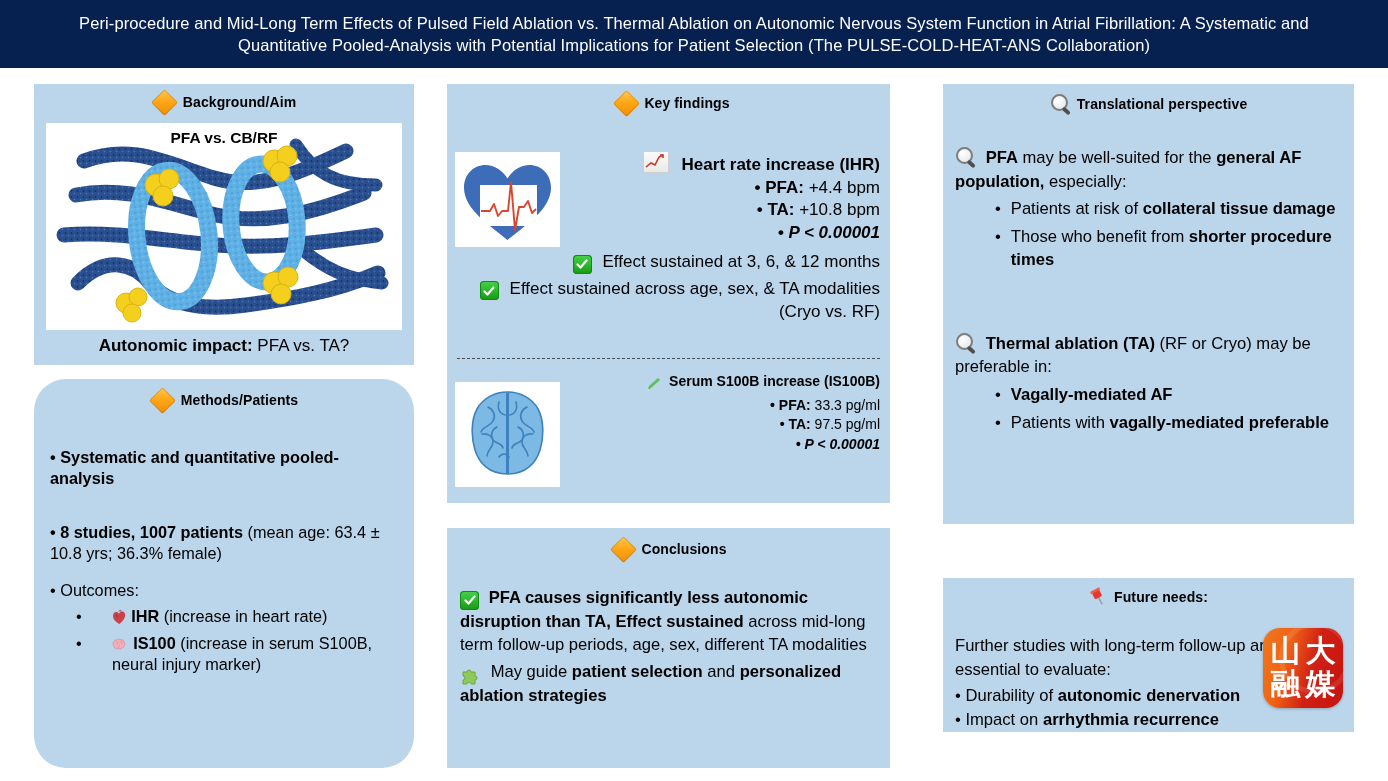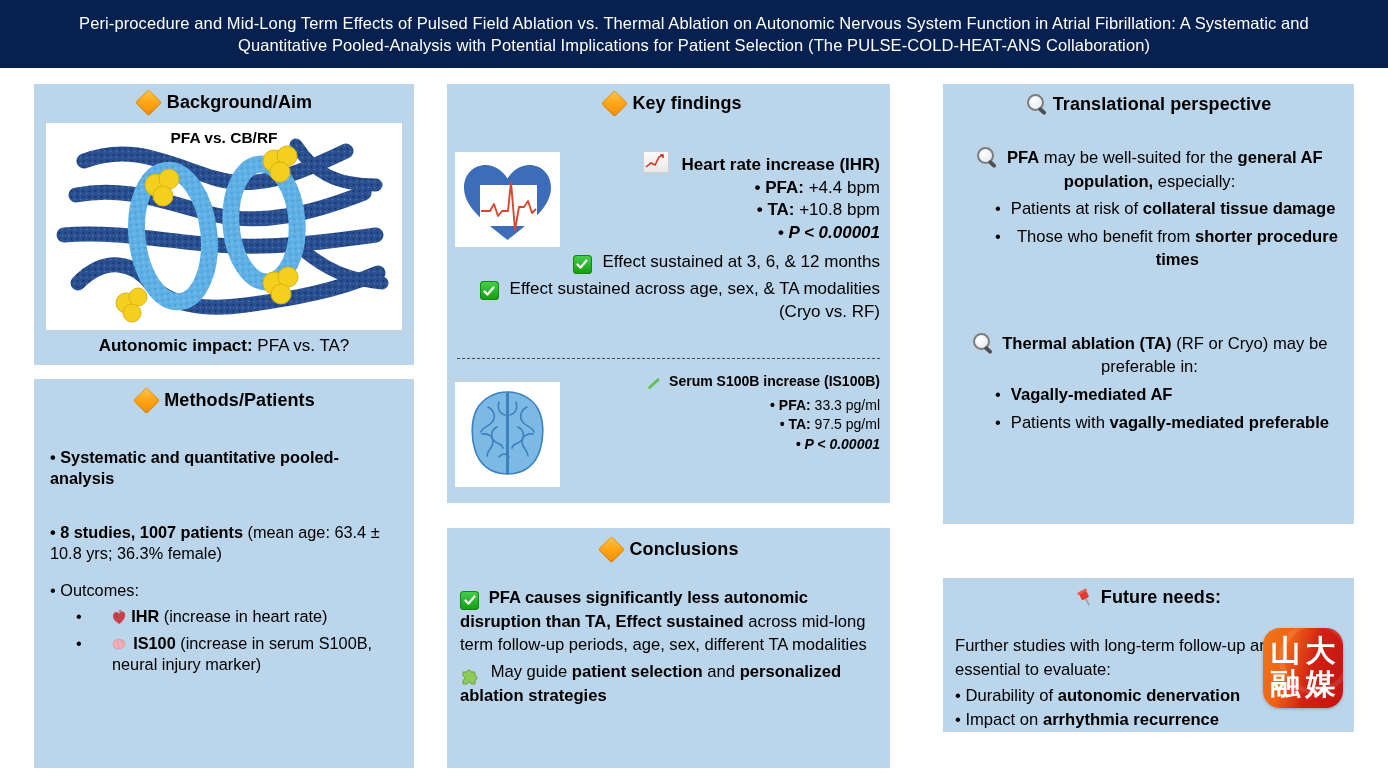--- a/index.html
+++ b/index.html
@@ -40,21 +40,21 @@
   .panel {
     position: absolute;
     background: #bbd5eb;
     box-sizing: border-box;
   }
   .panel-head {
     display: flex;
     align-items: center;
     justify-content: center;
     gap: 5px;
-    font-size: 18px;
+    font-size: 14px;
     font-weight: bold;
     letter-spacing: .1px;
     white-space: nowrap;
   }
 
   
   .diamond {
     width: 19px; height: 19px;
     background: linear-gradient(135deg, #ffc855 0%, #ffa818 45%, #ef8c05 100%);
     transform: rotate(45deg);
@@ -119,21 +119,21 @@
     position: absolute; left: 0; right: 0; top: 44px;
     text-align: center; font-size: 15.5px; font-weight: bold;
   }
   .bg-footer {
     position: absolute; left: 0; right: 0; bottom: 9px;
     text-align: center; font-size: 17px;
   }
   .bg-footer b { font-weight: bold; }
 
   
-  #p-methods { left: 34px; top: 379px; width: 380px; height: 389px; }
+  #p-methods { left: 34px; top: 379px; width: 380px; height: 389px; border-radius: 32px; }
   #p-methods .panel-head { margin-top: 10px; }
   .methods-body {
     position: absolute; left: 16px; right: 12px; top: 68px;
     font-size: 16.3px; line-height: 1.27;
   }
   .methods-body .blk { margin-bottom: 16px; }
   .m-sub { margin-left: 26px; }
   .m-sub .li {
     display: flex; gap: 10px; margin-top: 6px;
   }
@@ -180,21 +180,21 @@
     position: absolute; left: 13px; right: 10px; top: 58px;
     font-size: 16.6px; line-height: 1.42;
   }
   .concl-body b { font-weight: bold; }
 
   
   #p-translational { left: 943px; top: 84px; width: 411px; height: 440px; }
   #p-translational .panel-head { margin-top: 9px; }
   .tr-body {
     position: absolute; left: 12px; right: 10px; top: 62px;
-    font-size: 16.6px; line-height: 1.42; text-align: center;
+    font-size: 16.6px; line-height: 1.42;
   }
   .tr-body b { font-weight: bold; }
   .tr-list { margin: 4px 0 0 0; padding: 0; list-style: none; }
   .tr-list li {
     display: flex; gap: 10px; margin-top: 4px; padding-left: 40px;
   }
   .tr-list li .bdot { flex: 0 0 auto; }
   .tr-gap { height: 60px; }
 
   

